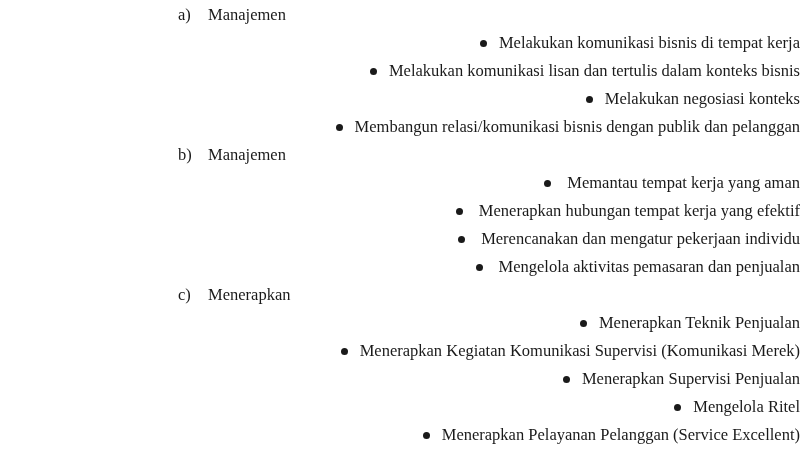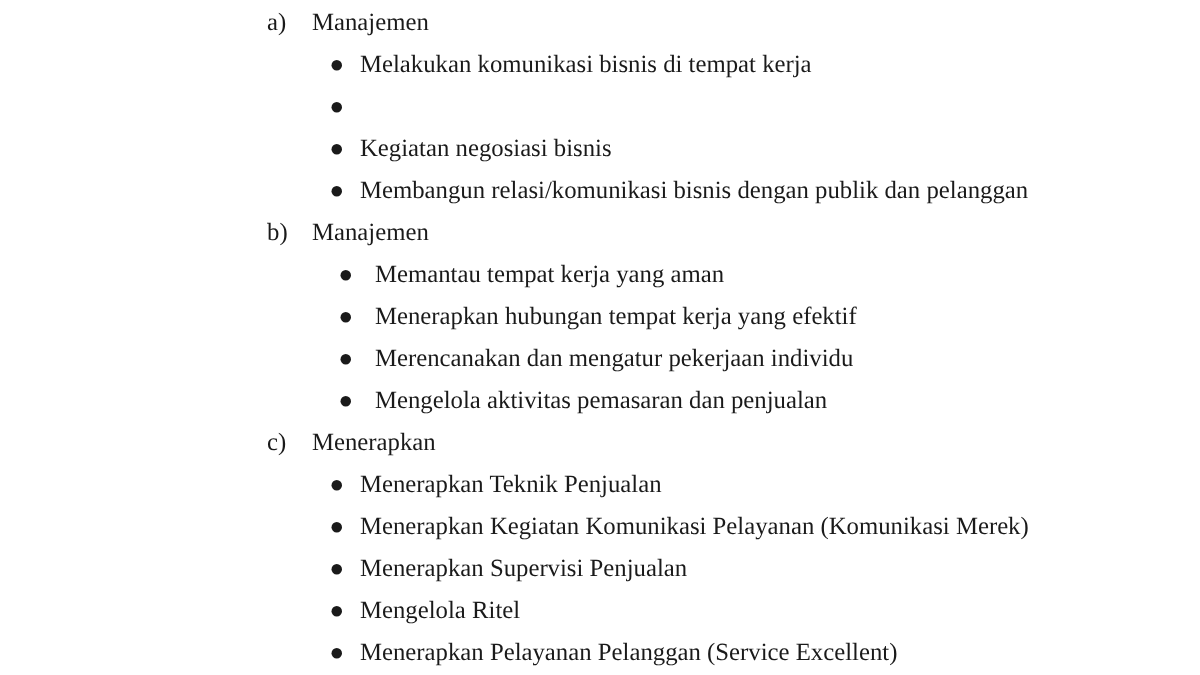--- a/index.html
+++ b/index.html
@@ -33,20 +33,21 @@
   .head {
     padding-left: 178px;
   }
   .head .label {
     display: inline-block;
     width: 30px;
     flex: 0 0 30px;
   }
   .item {
     padding-left: 221px;
+    justify-content: flex-end;
   }
   .bullet {
     flex: 0 0 auto;
     width: 7px;
     height: 7px;
     border-radius: 50%;
     background: #1a1a1a;
     margin-right: 12px;
   }
   .sec-b .item {
@@ -65,24 +66,25 @@
     <div class="row head">
       <span class="label">a)</span>
       <span class="title">Manajemen</span>
     </div>
     <div class="row item">
       <span class="bullet"></span>
       <span class="text">Melakukan komunikasi bisnis di tempat kerja</span>
     </div>
     <div class="row item">
       <span class="bullet"></span>
+      <span class="text">Melakukan komunikasi lisan dan tertulis dalam konteks bisnis</span>
     </div>
     <div class="row item">
       <span class="bullet"></span>
-      <span class="text">Kegiatan negosiasi bisnis</span>
+      <span class="text">Melakukan negosiasi konteks</span>
     </div>
     <div class="row item">
       <span class="bullet"></span>
       <span class="text">Membangun relasi/komunikasi bisnis dengan publik dan pelanggan</span>
     </div>
   </div>
 
   <div class="section sec-b">
     <div class="row head">
       <span class="label">b)</span>
@@ -110,21 +112,21 @@
     <div class="row head">
       <span class="label">c)</span>
       <span class="title">Menerapkan</span>
     </div>
     <div class="row item">
       <span class="bullet"></span>
       <span class="text">Menerapkan Teknik Penjualan</span>
     </div>
     <div class="row item">
       <span class="bullet"></span>
-      <span class="text">Menerapkan Kegiatan Komunikasi Pelayanan (Komunikasi Merek)</span>
+      <span class="text">Menerapkan Kegiatan Komunikasi Supervisi (Komunikasi Merek)</span>
     </div>
     <div class="row item">
       <span class="bullet"></span>
       <span class="text">Menerapkan Supervisi Penjualan</span>
     </div>
     <div class="row item">
       <span class="bullet"></span>
       <span class="text">Mengelola Ritel</span>
     </div>
     <div class="row item">

